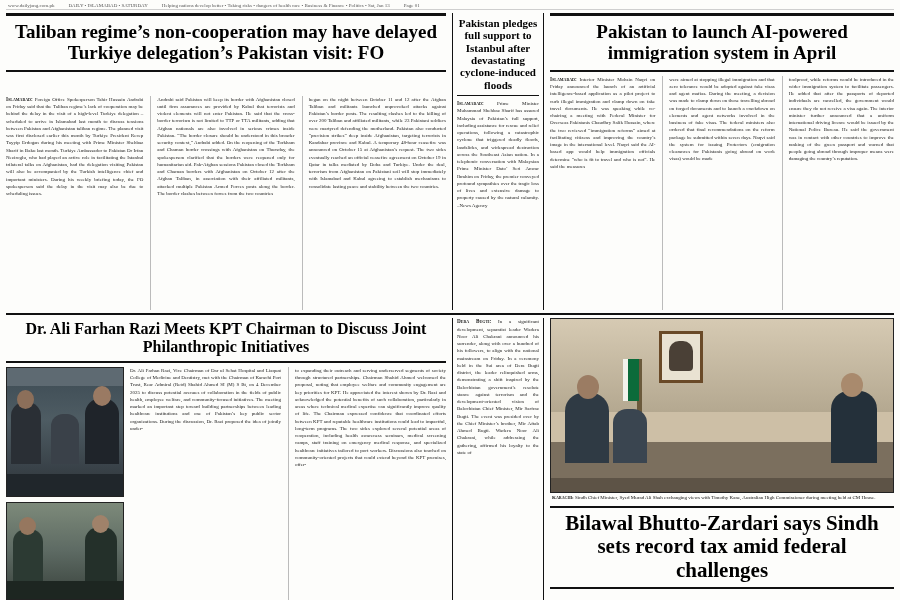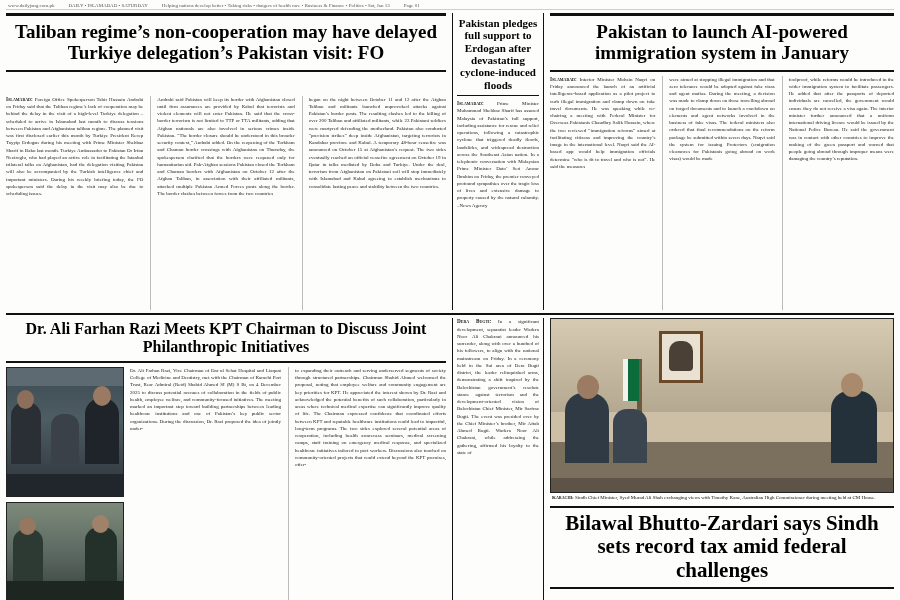--- a/index.html
+++ b/index.html
@@ -175,29 +175,29 @@
         </div>
         <div class="col-text colsep">
           <span>began on the night between October 11 and 12 after the Afghan Taliban and militants launched unprovoked attacks against Pakistan’s border posts.
 
 The resulting clashes led to the killing of over 200 Taliban and affiliated militants, while 23 Pakistani soldiers were martyred defending the motherland. Pakistan also conducted “precision strikes” deep inside Afghanistan, targeting terrorists in Kandahar province and Kabul. A temporary 48-hour ceasefire was announced on October 15 at Afghanistan’s request. The two sides eventually reached an official ceasefire agreement on October 19 in Qatar in talks mediated by Doha and Turkiye. Under the deal, terrorism from Afghanistan on Pakistani soil will stop immediately with Islamabad and Kabul agreeing to establish mechanisms to consolidate lasting peace and stability between the two countries.</span>
         </div>
       </div>
     </div>
 
     <div class="r1-mid">
-      <div class="headline">Pakistan pledges full support to Erdogan after devastating cyclone-induced floods</div>
+      <div class="headline">Pakistan pledges full support to Istanbul after devastating cyclone-induced floods</div>
       <div class="col-text">
         <span class="dateline">Islamabad:</span>
         <span>Prime Minister Muhammad Shehbaz Sharif has assured Malaysia of Pakistan’s full support, including assistance for rescue and relief operations, following a catastrophic cyclone that triggered deadly floods, landslides, and widespread destruction across the Southeast Asian nation. In a telephonic conversation with Malaysian Prime Minister Dato’ Seri Anwar Ibrahim on Friday, the premier conveyed profound sympathies over the tragic loss of lives and extensive damage to property caused by the natural calamity. –News Agency</span>
       </div>
     </div>
 
     <div class="r1-right">
-      <div class="headline">Pakistan to launch AI-powered immigration system in January</div>
+      <div class="headline">Pakistan to launch AI-powered immigration system in April</div>
       <div class="cols3">
         <div class="col-text">
           <span class="dateline">Islamabad:</span>
           <span>Interior Minister Mohsin Naqvi on Friday announced the launch of an artificial intelligence-based application as a pilot project to curb illegal immigration and clamp down on fake travel documents.
 
 He was speaking while co-chairing a meeting with Federal Minister for Overseas Pakistanis Chaudhry Salik Hussain, where the two reviewed “immigration reforms” aimed at facilitating citizens and improving the country’s image in the international level. Naqvi said the AI-based app would help immigration officials determine “who is fit to travel and who is not”. He said the measures</span>
         </div>
         <div class="col-text colsep">
           <span>were aimed at stopping illegal immigration and that zero tolerance would be adopted against fake visas and agent mafias.
 

